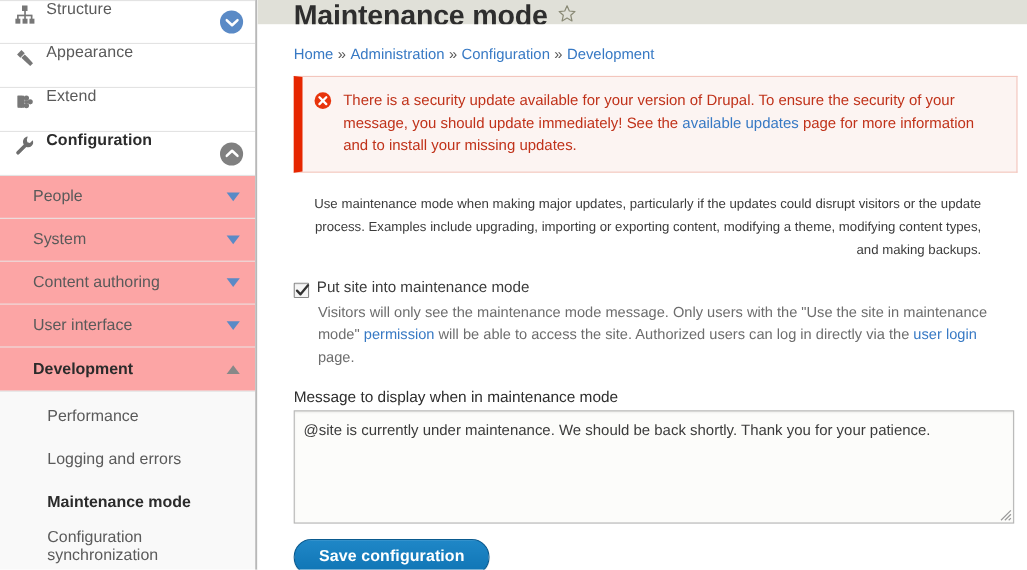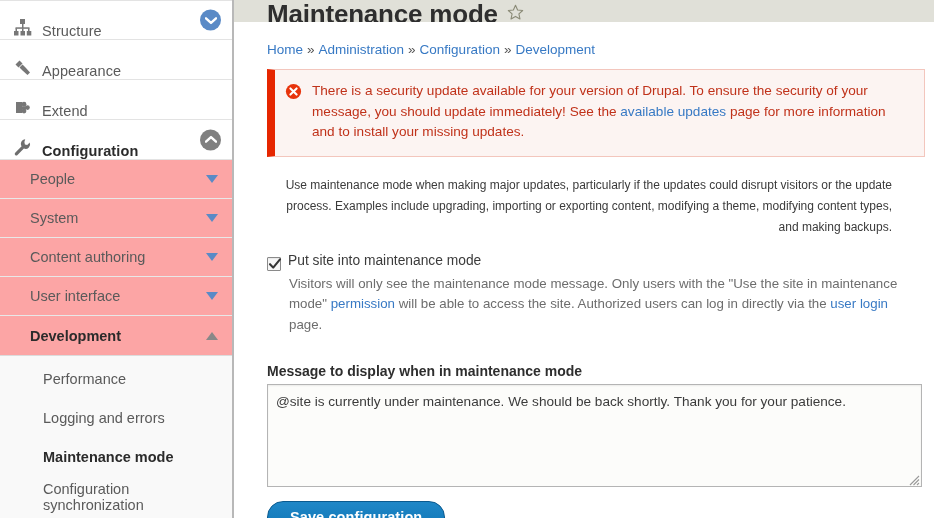--- a/index.html
+++ b/index.html
@@ -29,21 +29,21 @@
     overflow: hidden;
     position: relative;
   }
   .nav-list { list-style: none; margin: 0; padding: 0; }
 
   .nav-item {
     position: relative;
     border-bottom: 1px solid #e3e3e3;
     height: 40px;
     display: flex;
-    align-items: flex-end;
+    align-items: flex-start;
     padding: 0 8px 0 10px;
     cursor: pointer;
     background: #fff;
   }
   .nav-item:first-child { border-top: 1px solid #e3e3e3; }
   .nav-item .ico {
     width: 24px; height: 24px;
     flex: 0 0 24px;
     display: flex; align-items: center; justify-content: center;
     margin-right: 8px;
@@ -224,23 +224,23 @@
     font-size: 13.3px;
     line-height: 20.5px;
     color: #6d6d6d;
     margin: 5px 0 0 22px;
     max-width: 630px;
   }
   .field-desc a { color: #3779c4; text-decoration: none; }
 
   .field-label {
     font-size: 14px;
-    font-weight: bold;
+    font-weight: normal;
     color: #2e2e2e;
-    margin: 28px 0 5px 0;
+    margin: 17px 0 5px 0;
   }
   .textarea-box {
     position: relative;
     width: 655px;
     height: 103px;
     background: #fcfcfa;
     border: 1px solid #b4b4b4;
     box-shadow: inset 0 1px 2px rgba(0,0,0,0.07);
   }
   .textarea-box .ta-text {

